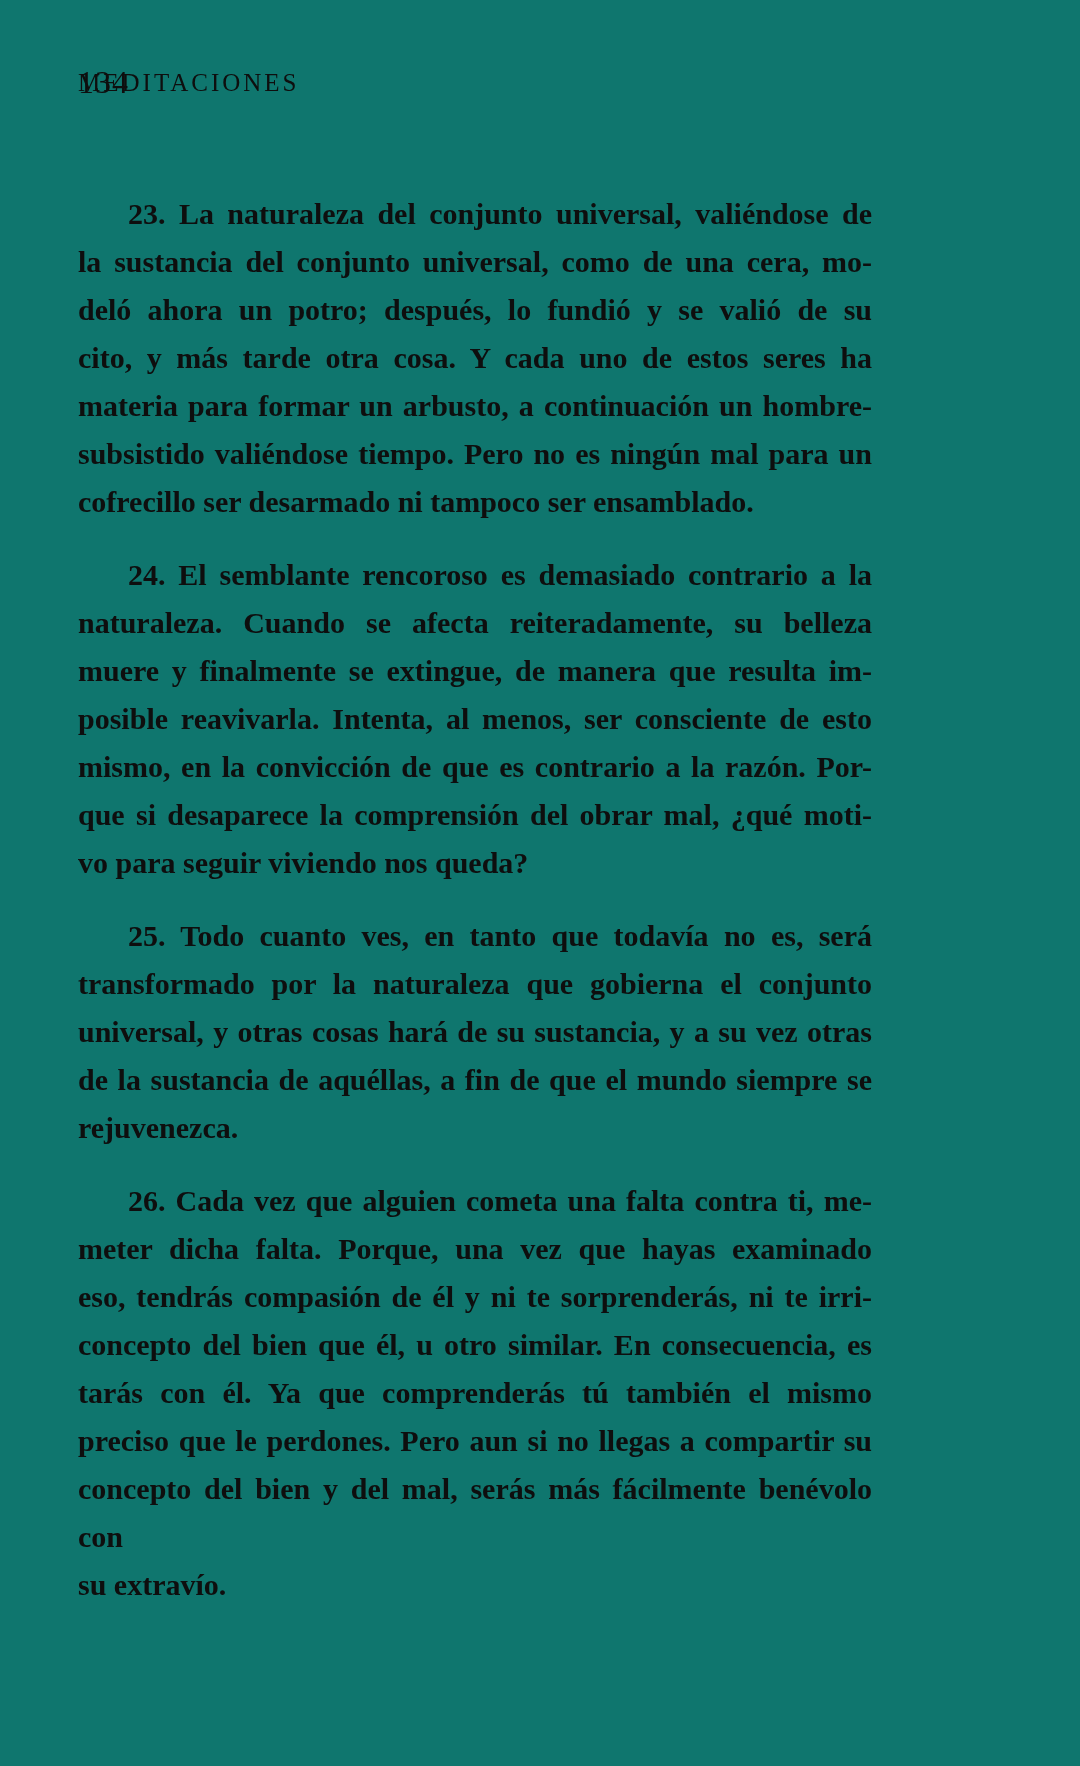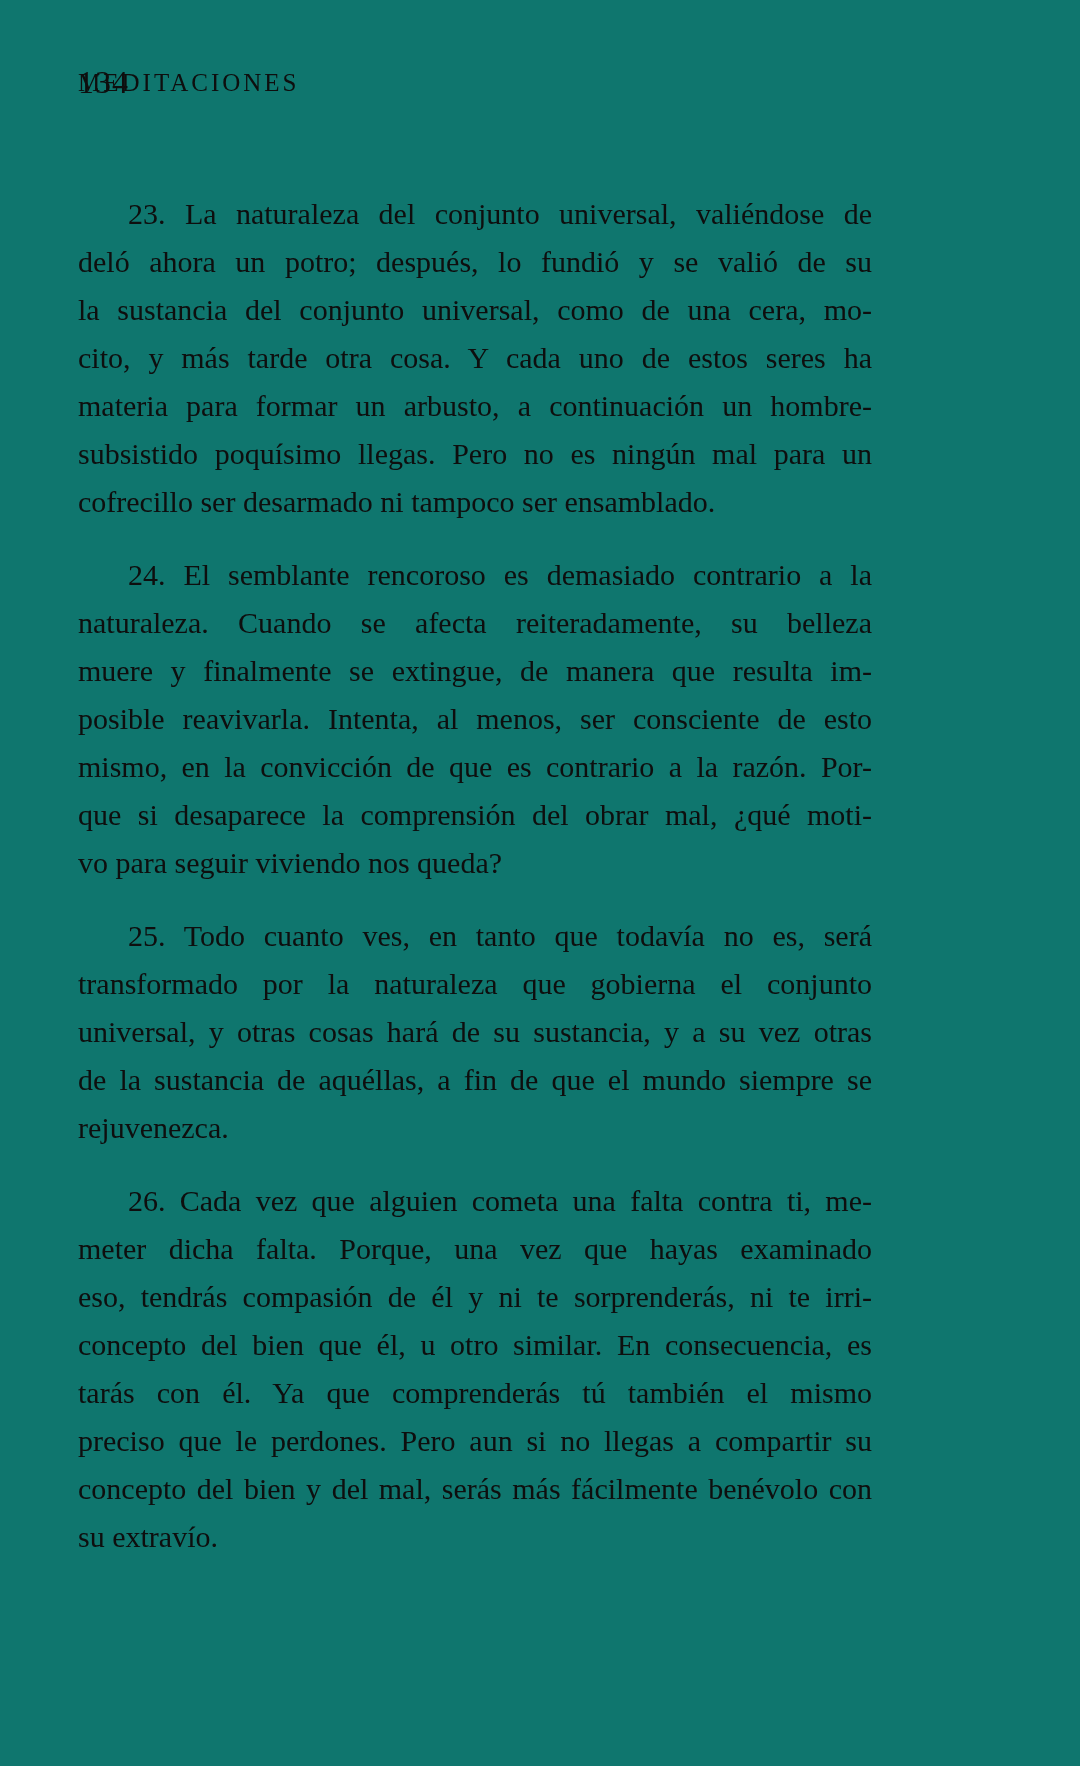--- a/index.html
+++ b/index.html
@@ -40,20 +40,21 @@
     font-size: 25px;
     letter-spacing: 3px;
     line-height: 1;
   }
   .page-body {
     margin: 80px 192px 0 78px; 
     font-size: 30px;
   }
   .para {
     margin: 0 16px 25px 0;
+    font-weight: bold;
   }
   .line {
     line-height: 48px;
     text-align: justify;
     text-align-last: justify;
     white-space: normal;
   }
   .line.first {
     text-indent: 50px;
   }
@@ -66,25 +67,25 @@
 <body>
 
 <div class="page">
   <header class="running-head">
     <span class="page-number">134</span>
     <span class="running-title">MEDITACIONES</span>
   </header>
   <main class="page-body">
       <div class="para">
         <div class="line first">23. La naturaleza del conjunto universal, valiéndose de</div>
+        <div class="line">la sustancia del conjunto universal, como de una cera, mo-</div>
         <div class="line">deló ahora un potro; después, lo fundió y se valió de su</div>
-        <div class="line">la sustancia del conjunto universal, como de una cera, mo-</div>
         <div class="line">cito, y más tarde otra cosa. Y cada uno de estos seres ha</div>
         <div class="line">materia para formar un arbusto, a continuación un hombre-</div>
-        <div class="line">subsistido poquísimo llegas. Pero no es ningún mal para un</div>
+        <div class="line">subsistido valiéndose tiempo. Pero no es ningún mal para un</div>
         <div class="line last">cofrecillo ser desarmado ni tampoco ser ensamblado.</div>
       </div>
       <div class="para">
         <div class="line first">24. El semblante rencoroso es demasiado contrario a la</div>
         <div class="line">naturaleza. Cuando se afecta reiteradamente, su belleza</div>
         <div class="line">muere y finalmente se extingue, de manera que resulta im-</div>
         <div class="line">posible reavivarla. Intenta, al menos, ser consciente de esto</div>
         <div class="line">mismo, en la convicción de que es contrario a la razón. Por-</div>
         <div class="line">que si desaparece la comprensión del obrar mal, ¿qué moti-</div>
         <div class="line last">vo para seguir viviendo nos queda?</div>

